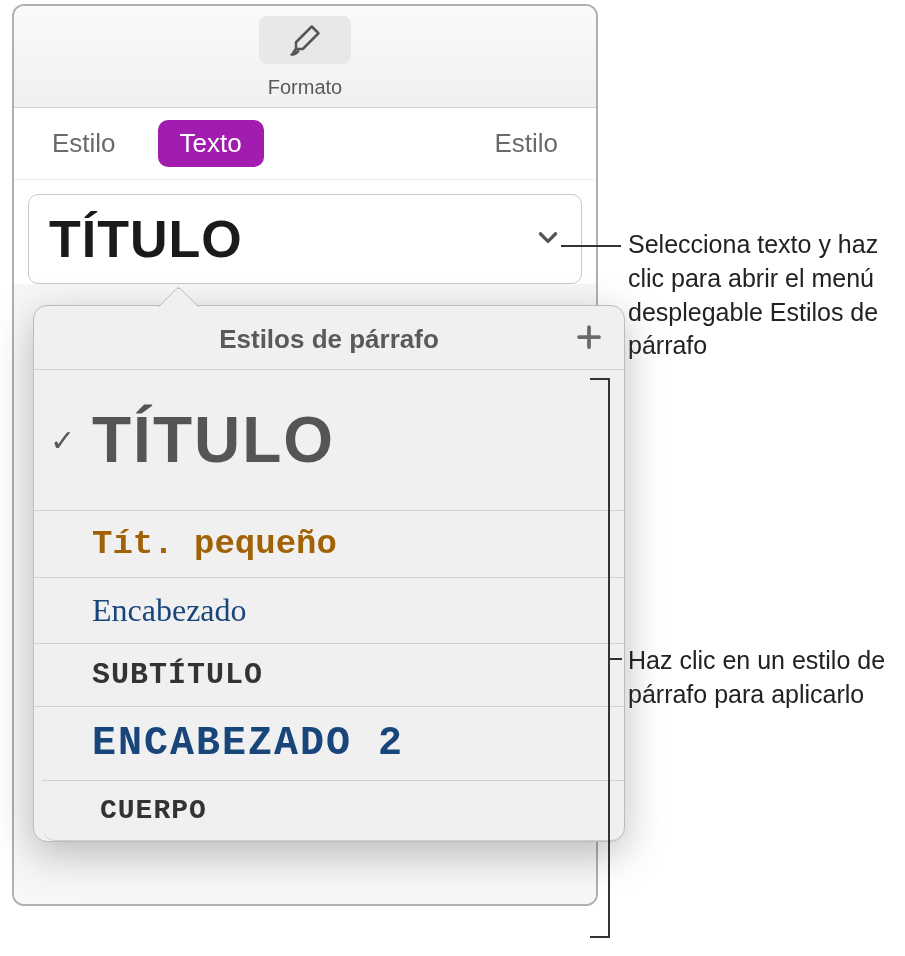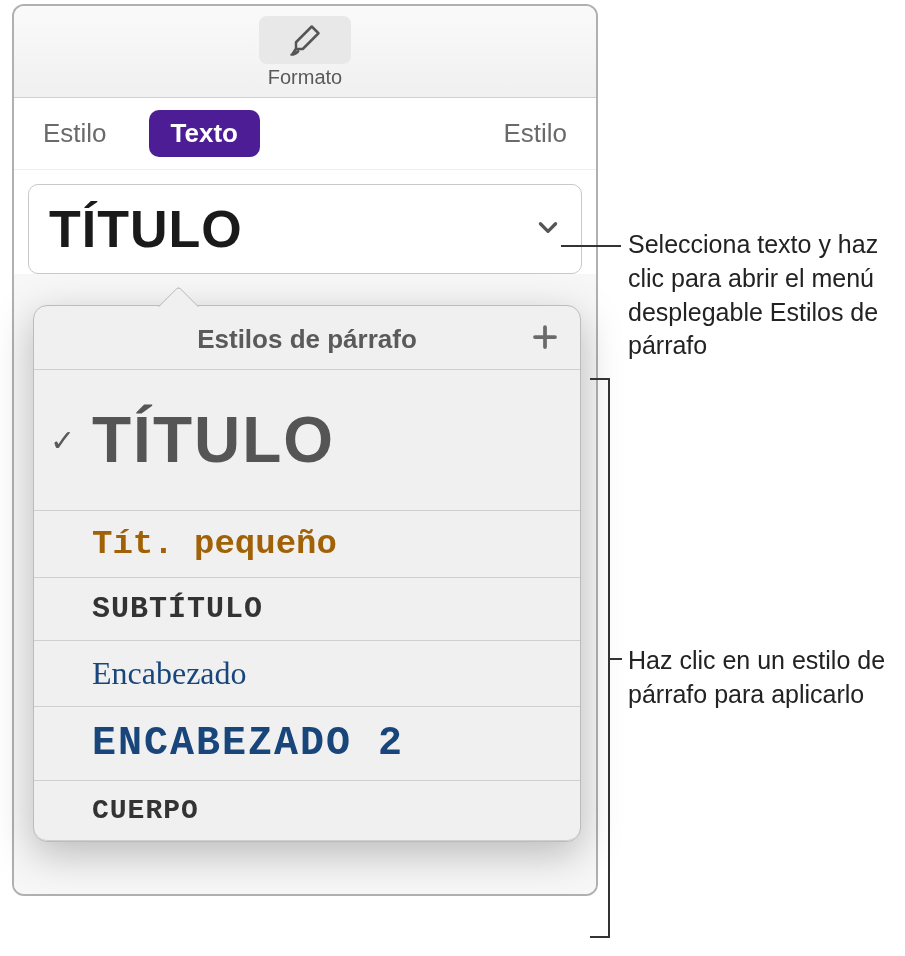--- a/index.html
+++ b/index.html
@@ -24,56 +24,56 @@
       display: flex;
       border-bottom: 1px solid #d0d0d0;
       background: linear-gradient(#fafafa, #f0f0f0);
     }
     .toolbar-item {
       flex: 1;
       display: flex;
       flex-direction: column;
       align-items: center;
       padding: 10px 4px 8px;
-      gap: 2px;
+      gap: 12px;
       cursor: pointer;
     }
     .toolbar-item.active .toolbar-icon-wrap {
       background: #e8e8e8;
       border-radius: 8px;
     }
     .toolbar-icon-wrap {
       padding: 6px 28px;
       display: flex;
       align-items: center;
       justify-content: center;
     }
     .toolbar-label {
       font-size: 20px;
       color: #5a5a5a;
     }
     .tabbar {
       display: flex;
       align-items: center;
-      padding: 12px 7px;
+      padding: 12px 16px;
       gap: 20px;
       background: #fff;
       border-bottom: 1px solid #eee;
     }
     .tab {
       font-size: 26px;
       color: #6a6a6a;
       padding: 8px 22px;
       border-radius: 10px;
       cursor: pointer;
     }
     .tab.active {
-      background: #4c1d95;
+      background: #a21caf;
       color: #fff;
-      font-weight: 700;
+      font-weight: 400;
     }
     .style-selector {
       margin: 14px 14px 0;
       border: 1px solid #c8c8c8;
       border-radius: 10px;
       display: flex;
       align-items: center;
       justify-content: space-between;
       padding: 14px 20px;
       position: relative;
@@ -88,21 +88,21 @@
       color: #1a1a1a;
       text-transform: uppercase;
     }
     .chevron svg { width: 26px; height: 26px; }
     .panel-body { height: 620px; background:#f7f7f7; }
     
     .popover {
       position: absolute;
       left: 33px;
       top: 305px;
-      width: 548px;
+      width: 592px;
       background: #f0f0f0;
       border: 1px solid #bcbcbc;
       border-radius: 14px;
       box-shadow: 0 12px 40px rgba(0,0,0,0.25);
     }
     .popover::before {
       content: "";
       position: absolute;
       top: -14px;
       left: 130px;
@@ -137,21 +137,21 @@
     .style-list { }
     .style-row {
       border-top: 1px solid #cfcfcf;
       padding: 14px 20px 14px 58px;
       position: relative;
       cursor: pointer;
       min-height: 60px;
       display: flex;
       align-items: center;
     }
-    .style-row:last-child { border-bottom: 1px solid #cfcfcf; border-radius: 0 0 14px 14px; }
+    .style-row:last-child { border-bottom: 1px solid #cfcfcf; border-radius: 0 0 14px 14px; margin-left: 8px; }
     .checkmark {
       position: absolute;
       left: 16px;
       top: 50%;
       transform: translateY(-50%);
       color: #5a5a5a;
       font-size: 30px;
     }
     .s-titulo {
       font-family: "Arial Black", "Helvetica Neue", sans-serif;
@@ -277,24 +277,24 @@
   </div>
   <div class="style-list">
     <div class="style-row">
       <span class="checkmark">✓</span>
       <span class="s-titulo">Título</span>
     </div>
     <div class="style-row">
       <span class="s-tit-pequeno">Tít. pequeño</span>
     </div>
     <div class="style-row">
+      <span class="s-encabezado">Encabezado</span>
+    </div>
+    <div class="style-row">
       <span class="s-subtitulo">Subtítulo</span>
-    </div>
-    <div class="style-row">
-      <span class="s-encabezado">Encabezado</span>
     </div>
     <div class="style-row">
       <span class="s-encabezado2">Encabezado 2</span>
     </div>
     <div class="style-row">
       <span class="s-cuerpo">Cuerpo</span>
     </div>
   </div>
 </div>
 

